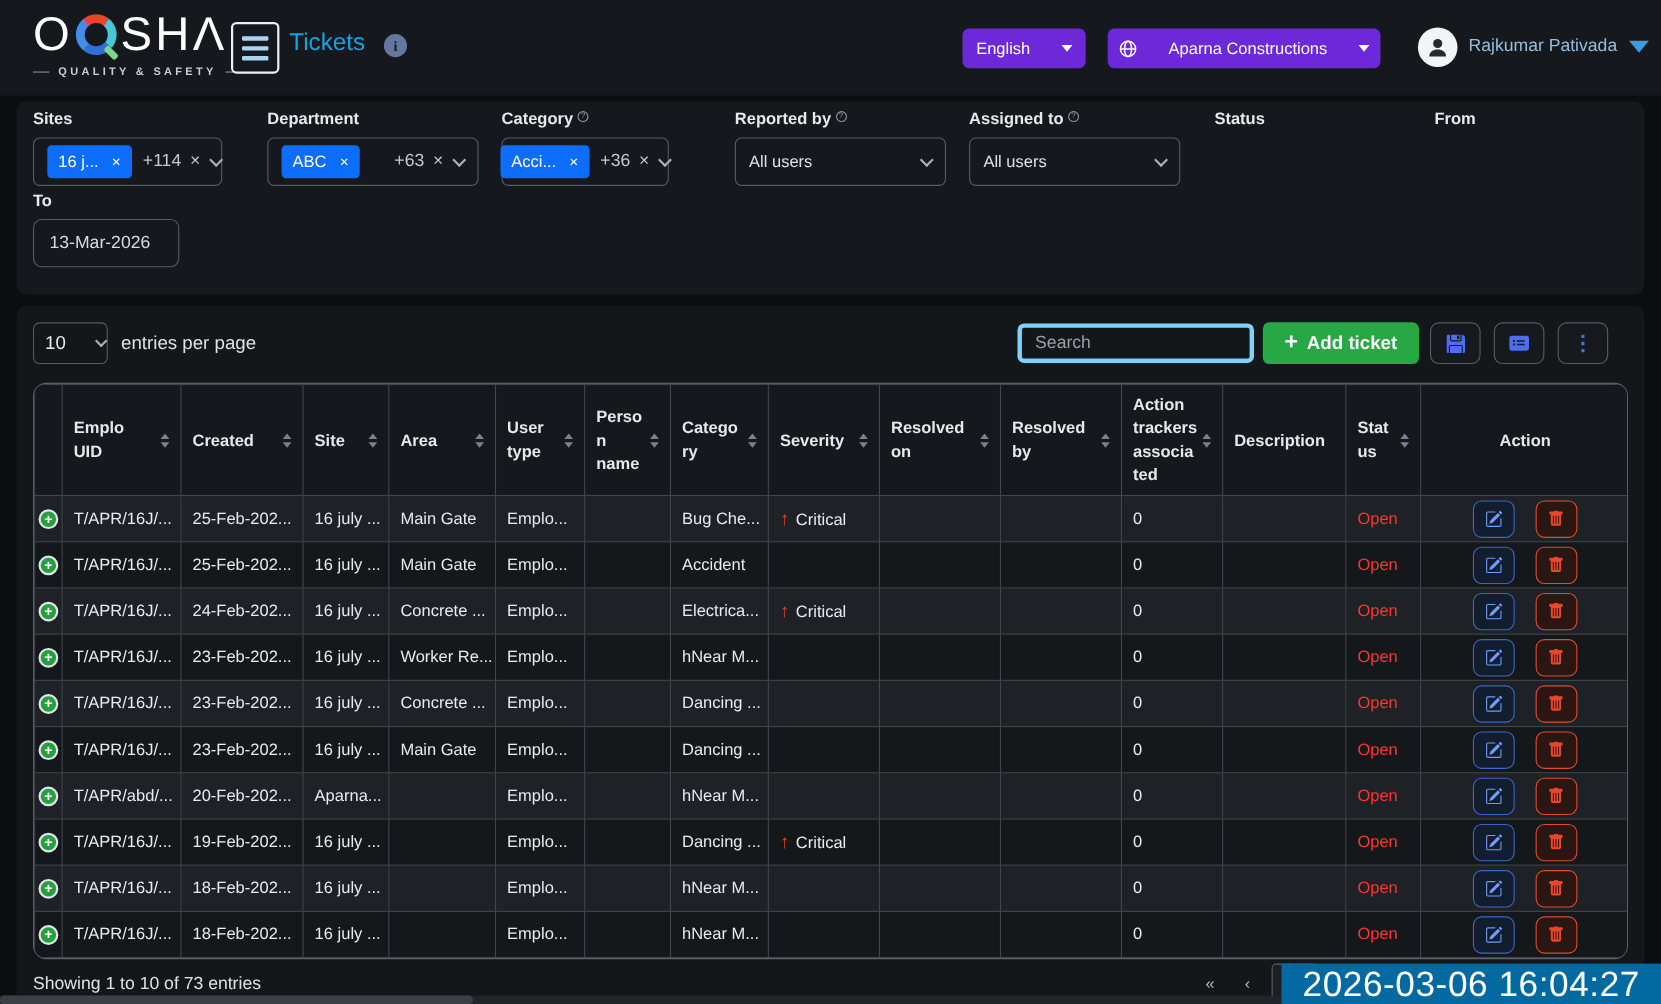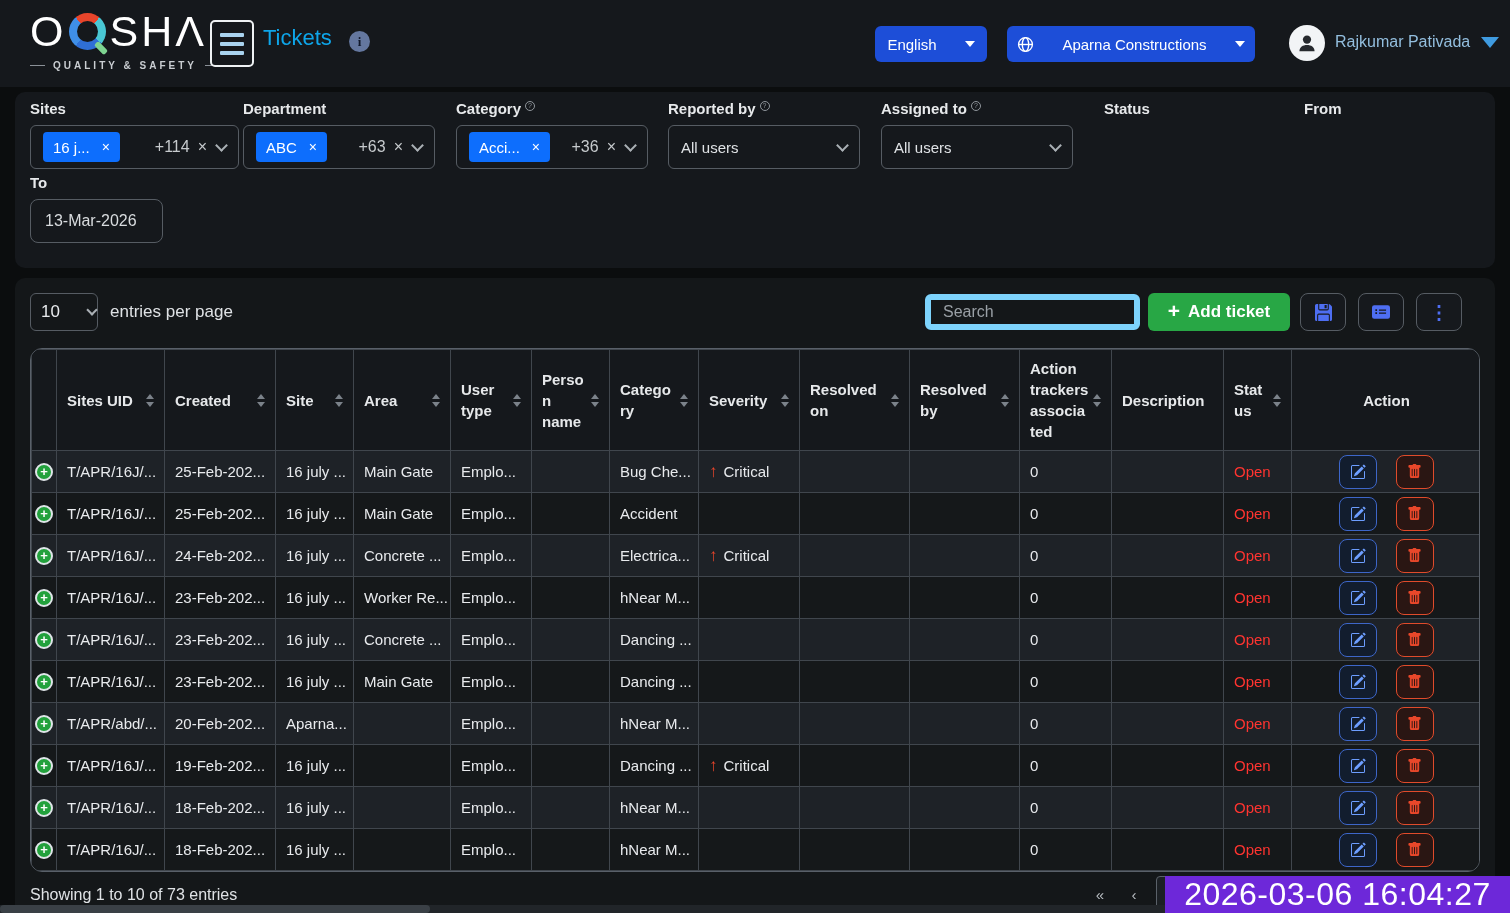--- a/index.html
+++ b/index.html
@@ -22,21 +22,21 @@
   .hamburger { position:absolute; left:210px; top:20px; width:44px; height:47px; background:#15181c;
     border:2px solid #eef1f3; border-radius:5px; display:flex; flex-direction:column; justify-content:center; align-items:center; gap:5px; cursor:pointer; }
   .hamburger span { width:24px; height:4px; background:#a9d3ef; border-radius:1px; }
   .page-title { position:absolute; left:263px; top:25px; font-size:22px; color:#0ea5e9; }
   .info-badge { position:absolute; left:349px; top:31px; width:21px; height:21px; border-radius:50%;
     background:#64779f; color:#10182b; font-weight:bold; font-size:13px; font-family:"Liberation Serif",serif;
     display:flex; align-items:center; justify-content:center; }
   .broken-logo { position:absolute; left:521px; top:22px; width:210px; height:56px; overflow:hidden;
     color:#aeb2b6; font-size:17px; line-height:27px; }
   .broken-logo svg { vertical-align:-4px; margin-right:2px; }
-  .hdr-btn { position:absolute; top:26px; height:36px; background:#1d4ed8; border-radius:6px;
+  .hdr-btn { position:absolute; top:26px; height:36px; background:#6d28d9; border-radius:6px;
     display:flex; align-items:center; justify-content:center; gap:28px; color:#fff; font-size:15px; cursor:pointer; }
   .lang-btn { left:875px; width:112px; }
   .org-btn { left:1007px; width:248px; }
   .caret-down { width:0; height:0; border-left:5px solid transparent; border-right:5px solid transparent; border-top:6px solid #fff; }
   .avatar { position:absolute; left:1289px; top:25px; width:36px; height:36px; border-radius:50%; background:#f2f4f6;
     display:flex; align-items:center; justify-content:center; }
   .user-name { position:absolute; left:1335px; top:33px; font-size:16px; color:#93bede; }
   .user-caret { position:absolute; left:1481px; top:37px; width:0; height:0;
     border-left:9px solid transparent; border-right:9px solid transparent; border-top:11px solid #3f9be0; }
   
@@ -57,21 +57,21 @@
   .ssel .chev { margin-left:auto; }
   .dinput { width:165px; height:44px; border:1px solid #565c63; border-radius:8px; background:transparent;
     color:#d9dcdf; font-size:16px; padding:0 14px; font-family:"Liberation Sans",sans-serif; }
   
   .table-panel { position:absolute; left:15px; top:278px; width:1480px; height:635px; background:#141719; border-radius:10px 10px 0 0; }
   .entries { position:absolute; left:15px; top:15px; width:68px; height:38px; border:1px solid #565c63; border-radius:6px;
     display:flex; align-items:center; padding:0 10px; gap:28px; font-size:17px; color:#e8eaed; cursor:pointer; }
   .entries .chev { width:8px; height:8px; }
   .entries-label { position:absolute; left:95px; top:24px; font-size:17px; color:#dfe2e5; }
   .search { position:absolute; left:910px; top:16px; width:215px; height:36px; background:transparent;
-    border:6px solid #7dd3fc; border-radius:6px; color:#e8eaed; font-size:16px; padding:0 12px; font-family:"Liberation Sans",sans-serif; }
+    border:4px solid #7dd3fc; border-radius:6px; color:#e8eaed; font-size:16px; padding:0 12px; font-family:"Liberation Sans",sans-serif; }
   .search::placeholder { color:#9aa0a6; }
   .add-btn { position:absolute; left:1133px; top:15px; width:142px; height:38px; background:#28a745; border:none;
     border-radius:6px; color:#fff; font-size:17px; font-weight:bold; display:flex; align-items:center; justify-content:center;
     gap:8px; cursor:pointer; font-family:"Liberation Sans",sans-serif; }
   .add-btn .plus { font-size:21px; font-weight:bold; margin-top:-2px; }
   .tool-btn { position:absolute; top:15px; width:46px; height:38px; background:#16191d; border:1px solid #565c63;
     border-radius:8px; display:flex; align-items:center; justify-content:center; cursor:pointer; color:#4e6ef2; }
   .tool-btn.kebab { font-size:19px; font-weight:bold; }
   
   .twrap { position:absolute; left:15px; top:70px; width:1450px; border:1px solid #596069; border-radius:12px; overflow:hidden; }
@@ -101,21 +101,21 @@
   .btn-del { border:1px solid #e04b2b; background:#2a1613; }
   
   .showing { position:absolute; left:15px; top:608px; font-size:16px; color:#dfe2e5; }
   .pager { position:absolute; right:25px; top:598px; display:flex; align-items:center; gap:10px; }
   .pg { min-width:24px; height:36px; display:flex; align-items:center; justify-content:center; color:#b7bcc1;
     font-size:15px; cursor:pointer; padding:0 4px; }
   .pg.active { width:42px; border:1px solid #5a6169; background:#1c2024; border-radius:4px; color:#e8eaed; }
   .hscroll { position:absolute; left:0; top:905px; width:1510px; height:8px; background:#212529; }
   .hscroll .thumb { position:absolute; left:0; top:0; width:430px; height:8px; background:#3a4046; border-radius:4px; }
   
-  .ts-overlay { position:absolute; left:1165px; top:876px; width:345px; height:37px; background:#6d28d9; z-index:50;
+  .ts-overlay { position:absolute; left:1165px; top:876px; width:345px; height:37px; background:#0369a1; z-index:50;
     display:flex; align-items:center; justify-content:center; color:#fff; font-size:32px; letter-spacing:0.5px; }
 </style>
 </head>
 <body>
 
 <div class="header">
   <div class="logo">
     <div class="logo-word">
       <span>O</span>
       <span class="q-ring">
@@ -158,21 +158,21 @@
     </svg>
   </div>
   <div class="user-name">Rajkumar Pativada</div>
   <div class="user-caret"></div>
 </div>
 
 <div class="filters">
 
   <div class="fg" style="left:15px;">
     <label><span>Sites</span></label>
-    <div class="msel" style="width:209px;">
+    <div class="msel" style="width:172px;">
       <span class="chip">
         <span>16 j...</span>
         <span class="x">×</span>
       </span>
       <span class="more">
         <span>+114</span>
         <span>×</span>
       </span>
       <span class="chev"></span>
     </div>
@@ -188,21 +188,21 @@
       <span class="more">
         <span>+63</span>
         <span>×</span>
       </span>
       <span class="chev"></span>
     </div>
   </div>
 
   <div class="fg" style="left:441px;">
     <label><span>Category</span><span class="help">?</span></label>
-    <div class="msel" style="width:192px;justify-content:center;">
+    <div class="msel" style="width:152px;justify-content:center;">
       <span class="chip">
         <span>Acci...</span>
         <span class="x">×</span>
       </span>
       <span class="more">
         <span>+36</span>
         <span>×</span>
       </span>
       <span class="chev"></span>
     </div>
@@ -285,21 +285,21 @@
           <col style="width:92px">
         <col style="width:112px">
           <col style="width:68px">
           <col style="width:190px">
       </colgroup>
       <thead>
         <tr>
           <th></th>
           <th>
               <div class="hwrap">
-                <span class="lbl">Sites UID</span>
+                <span class="lbl">Emplo UID</span>
                 <span class="sort">
                   <i class="up"></i>
                   <i class="dn"></i>
                 </span>
               </div>
             </th>
           <th>
               <div class="hwrap">
                 <span class="lbl">Created</span>
                 <span class="sort">

